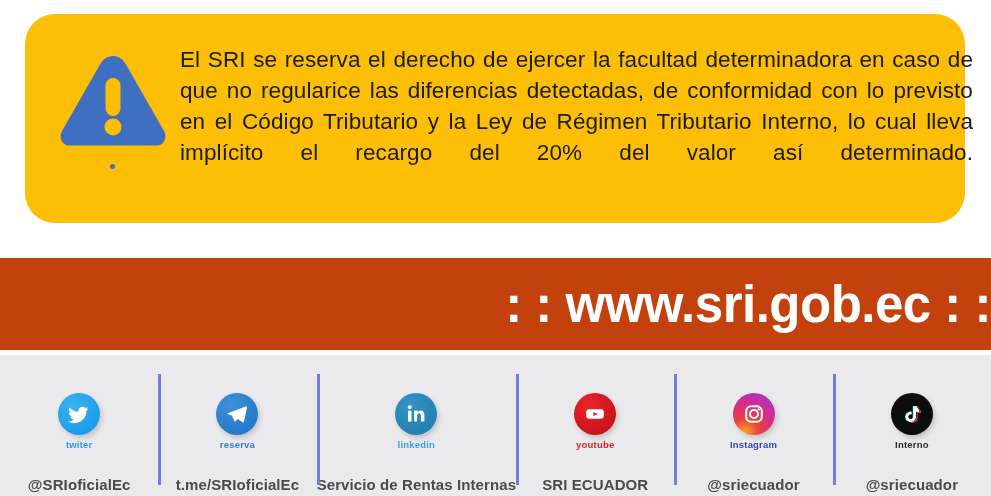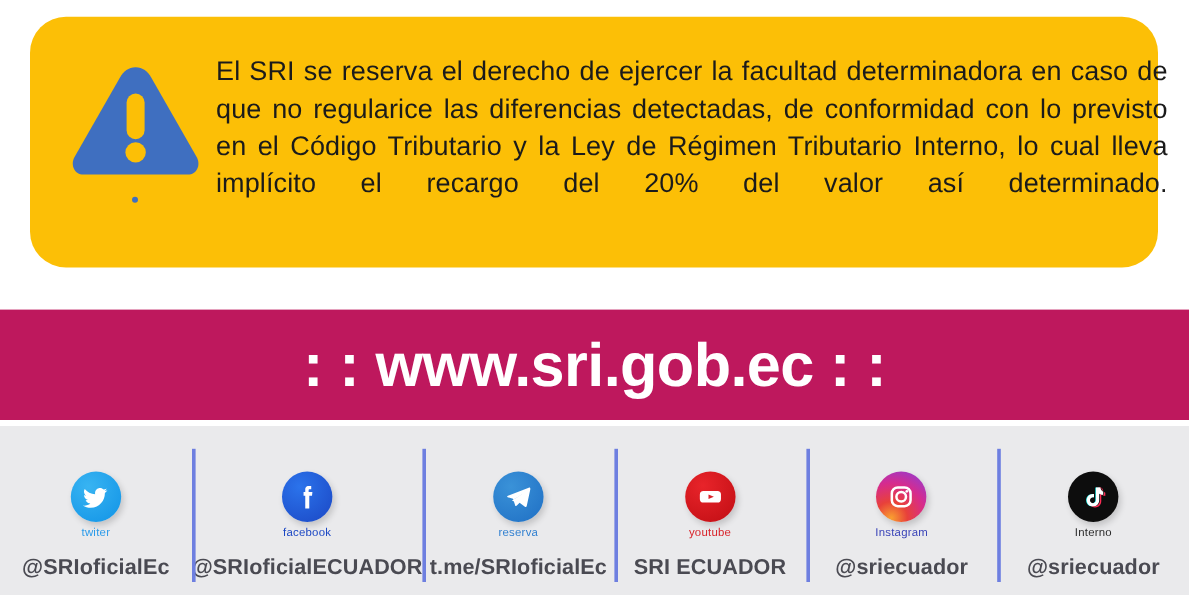--- a/index.html
+++ b/index.html
@@ -72,24 +72,24 @@
     width: 100%;
   }
 
   
   .url-band {
     position: absolute;
     left: 0;
     top: 258px;
     width: 991px;
     height: 92px;
-    background: #be185d;
-    display: flex;
-    align-items: center;
-    justify-content: center;
+    background: #c2410c;
+    display: flex;
+    align-items: center;
+    justify-content: flex-end;
   }
 
   .url-text {
     color: #ffffff;
     font-size: 51px;
     font-weight: bold;
     letter-spacing: -0.5px;
     white-space: nowrap;
     font-family: "Liberation Sans", sans-serif;
   }
@@ -141,34 +141,34 @@
   .ic-facebook { background: radial-gradient(circle at 35% 30%, #2b73eb, #1b47c4); }
   .ic-telegram { background: radial-gradient(circle at 35% 30%, #3a92d8, #1f6fc4); }
   .ic-linkedin { background: radial-gradient(circle at 35% 30%, #3492c4, #1f7aae); }
   .ic-youtube  { background: radial-gradient(circle at 35% 28%, #e8242a, #c00d13); }
   .ic-instagram{ background: radial-gradient(circle at 30% 92%, #f9a030 0%, #e8413a 28%, #d62b8e 60%, #8e3ed6 95%); }
   .ic-tiktok   { background: #0d0d0d; }
 
   .social-label {
     margin-top: 4px;
     font-size: 9.5px;
-    font-weight: normal;
+    font-weight: bold;
     letter-spacing: 0.2px;
   }
   .lbl-twitter  { color: #2b9bea; }
   .lbl-facebook { color: #1b47c4; }
   .lbl-telegram { color: #2f7fd0; }
   .lbl-linkedin { color: #3aa0d8; }
   .lbl-youtube  { color: #d9232a; }
   .lbl-instagram{ color: #3a44b8; }
   .lbl-tiktok   { color: #2b2b2b; }
 
   .social-handle {
-    margin-top: 12px;
-    font-size: 18px;
+    margin-top: 26px;
+    font-size: 15px;
     font-weight: bold;
     color: #4a4a52;
     white-space: nowrap;
     letter-spacing: 0.1px;
   }
 </style>
 </head>
 <body>
 
 <div id="page">
@@ -198,40 +198,42 @@
     <div class="social-item">
       <span class="social-icon ic-twitter">
         <svg width="24" height="24" viewBox="0 0 24 24" aria-hidden="true">
           <path fill="#ffffff" d="M21.5 6.6c-.7.3-1.5.5-2.3.6.8-.5 1.4-1.3 1.7-2.2-.8.5-1.6.8-2.5 1-.8-.8-1.9-1.3-3-1.3-2.3 0-4.2 1.9-4.2 4.2 0 .3 0 .6.1.9-3.5-.2-6.6-1.9-8.7-4.4-.4.6-.6 1.3-.6 2.1 0 1.5.7 2.8 1.9 3.5-.7 0-1.3-.2-1.9-.5v.1c0 2 1.4 3.7 3.3 4.1-.3.1-.7.1-1.1.1-.3 0-.5 0-.8-.1.5 1.7 2.1 2.9 3.9 2.9-1.4 1.1-3.2 1.8-5.2 1.8-.3 0-.7 0-1-.1 1.9 1.2 4.1 1.9 6.4 1.9 7.7 0 11.9-6.4 11.9-11.9v-.5c.8-.6 1.5-1.3 2.1-2.2z"></path>
         </svg>
       </span>
       <span class="social-label lbl-twitter">twiter</span>
       <span class="social-handle">@SRIoficialEc</span>
     </div>
 
-    <div class="social-item">
-      <span class="social-icon ic-facebook">
-        <svg width="26" height="26" viewBox="0 0 24 24" aria-hidden="true">
-          <path fill="#ffffff" d="M15.1 8.3h-2V7c0-.6.4-.8.7-.8h1.3V3.6h-1.9c-2.2 0-2.7 1.6-2.7 2.7v2h-1.3v2.8h1.3V21h3.1v-9.9h2.1l.3-2.8z"></path>
-        </svg>
-      </span>
-      <span class="social-label lbl-facebook">facebook</span>
-      <span class="social-handle">@SRIoficialECUADOR</span>
-    </div>
 
     <div class="social-item">
       <span class="social-icon ic-telegram">
         <svg width="24" height="24" viewBox="0 0 24 24" aria-hidden="true">
           <path fill="#ffffff" d="M20.6 4.4 3.3 11.1c-1 .4-1 1 -.2 1.2l4.4 1.4 1.7 5.1c.2.6.1.8.7.8.5 0 .7-.2 1-.5l2.1-2.1 4.4 3.3c.8.5 1.4.2 1.6-.8l2.9-13.6c.3-1.2-.5-1.8-1.3-1.5zM8.7 13.9l9.5-6-11.7 7.4.1-.1 2.1.7z"></path>
         </svg>
       </span>
       <span class="social-label lbl-telegram">reserva</span>
       <span class="social-handle">t.me/SRIoficialEc</span>
     </div>
 
+    <div class="social-item">
+      <span class="social-icon ic-linkedin">
+        <svg width="22" height="22" viewBox="0 0 24 24" aria-hidden="true">
+          <circle cx="5.2" cy="4.5" r="2.1" fill="#ffffff"></circle>
+          <rect x="3.3" y="8.3" width="3.8" height="12" fill="#ffffff"></rect>
+          <path fill="#ffffff" d="M10 8.3h3.6v1.7c.6-1.1 1.9-1.9 3.5-1.9 3 0 4.1 1.9 4.1 5.1v7.1h-3.8v-6.4c0-1.6-.6-2.6-2-2.6-1.2 0-1.8.8-2.1 1.6-.1.3-.1.7-.1 1v6.4H10v-12z"></path>
+        </svg>
+      </span>
+      <span class="social-label lbl-linkedin">linkedin</span>
+      <span class="social-handle">Servicio de Rentas Internas</span>
+    </div>
 
     <div class="social-item">
       <span class="social-icon ic-youtube">
         <svg width="24" height="24" viewBox="0 0 24 24" aria-hidden="true">
           <rect x="3.2" y="7.2" width="17.6" height="9.6" rx="3" fill="#ffffff"></rect>
           <path d="M10.4 10.1 14.9 12 10.4 13.9z" fill="#d9232a"></path>
         </svg>
       </span>
       <span class="social-label lbl-youtube">youtube</span>
       <span class="social-handle">SRI ECUADOR</span>

